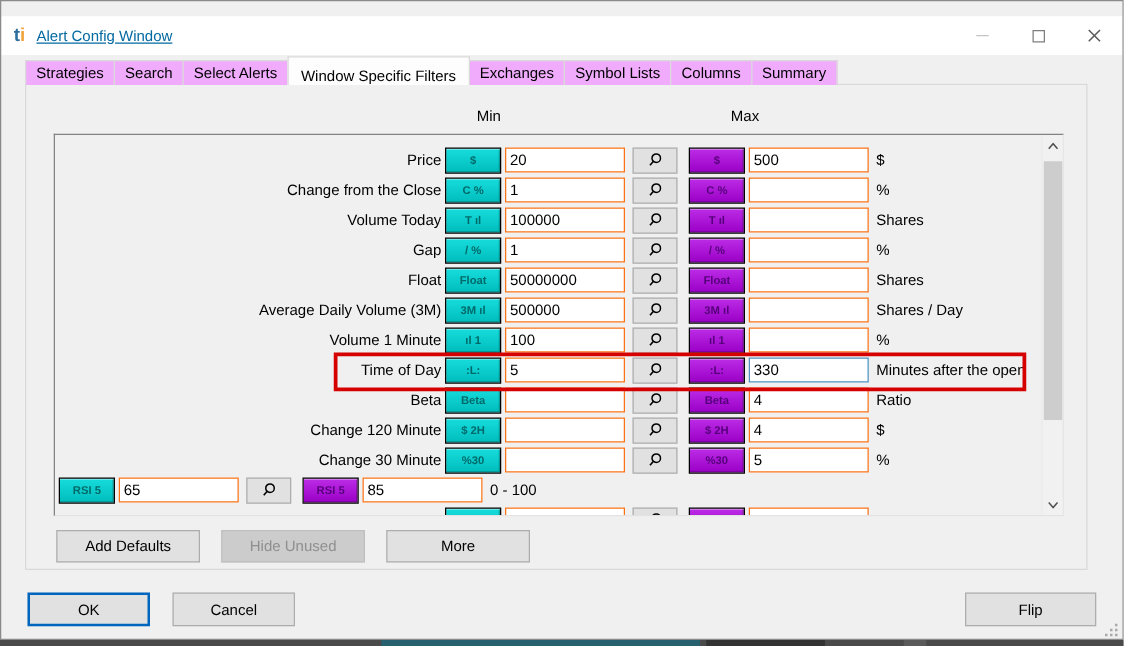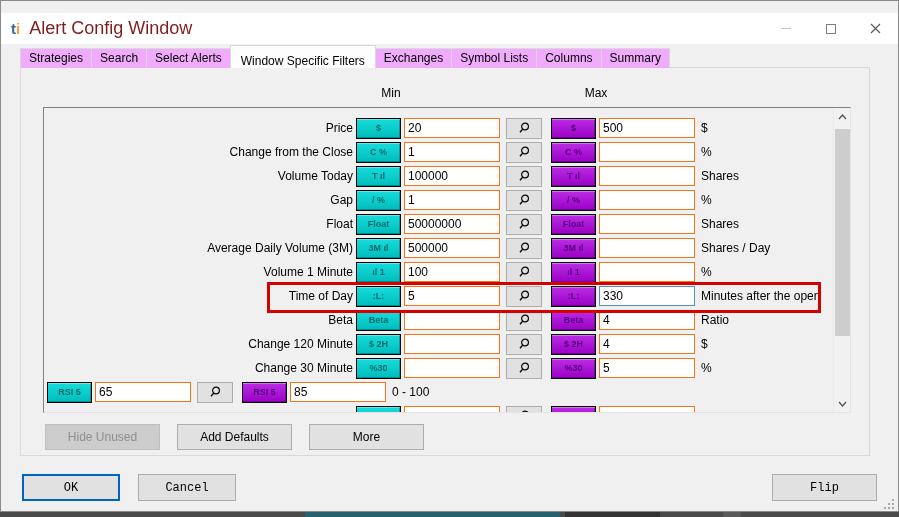--- a/index.html
+++ b/index.html
@@ -8,21 +8,21 @@
     position:relative; background:#F0F0F0; overflow:hidden;
     font-family:"Liberation Sans", sans-serif; font-size:12px; color:#000;
   }
   .window-border { position:absolute; left:0; top:0; right:0; bottom:5px; border:1px solid #8A8A8A; pointer-events:none; z-index:50; }
 
   
   .titlebar { position:absolute; left:1px; top:1px; width:897px; height:31px; background:#FFFFFF; display:flex; align-items:center;margin-top:12px; }
   .app-icon { margin-left:10px; font-weight:bold; font-size:15px; letter-spacing:0; }
   .app-icon .t { color:#2E6E9E; }
   .app-icon .i { color:#F2A33C; }
-  .title-text { margin-left:9px; color:#7f1d1d; font-size:18px; }
+  .title-text { margin-left:9px; color:#0369a1; font-size:12px;text-decoration:underline; }
   .caption-buttons { margin-left:auto; display:flex; height:31px; }
   .cap-btn { width:45px; height:31px; display:flex; align-items:center; justify-content:center; background:transparent; border:none; }
   .min-glyph { width:10px; height:1px; background:#C4C4C4; }
   .max-glyph { width:10px; height:10px; border:1px solid #7E7E7E; }
 
   
   .tab-bar { position:absolute; left:20px; top:45px; height:23px; display:flex; align-items:flex-end; z-index:3; }
   .tab { height:20px; padding:0 8px; line-height:19px; background:#f0abfc; border:1px solid #D9D9D9; border-bottom:none; margin-right:-1px; font-size:12px; white-space:nowrap; position:relative; }
   .tab.active { height:23px; line-height:22px; background:#FDFDFD; z-index:4; padding:4px 10px; }
 
@@ -60,21 +60,21 @@
 
   
   .highlight-box { position:absolute; left:267px; top:282px; width:554px; height:31px; border:3px solid #D50000; z-index:20; pointer-events:none; }
 
   
   .panel-btns { position:absolute; left:24px; top:356px; display:flex; gap:17px; }
   .btn { width:115px; height:26px; background:#E1E1E1; border:1px solid #ADADAD; font-family:"Liberation Sans",sans-serif; font-size:12px; display:flex; align-items:center; justify-content:center; cursor:pointer; }
   .btn.disabled { background:#CCCCCC; border-color:#BFBFBF; color:#8F8F8F; cursor:default; }
 
   
-  .dlg-btn { position:absolute; height:27px; background:#E1E1E1; border:1px solid #ADADAD; font-family:Liberation Mono, monospace; font-size:12px; display:flex; align-items:center; justify-content:center; cursor:pointer; z-index:5; }
+  .dlg-btn { position:absolute; height:27px; background:#E1E1E1; border:1px solid #ADADAD; font-family:Liberation Sans, sans-serif; font-size:12px; display:flex; align-items:center; justify-content:center; cursor:pointer; z-index:5; }
   .dlg-btn.ok { left:22px; top:474px; width:98px; border:2px solid #0065BD; }
   .dlg-btn.cancel { left:138px; top:474px; width:98px; }
   .dlg-btn.flip { left:772px; top:474px; width:105px; }
 
   
   .bottom-strip { position:absolute; left:0; bottom:0; width:899px; height:5px; background:#4A4A4A; z-index:60; }
   .strip-seg { position:absolute; top:0; height:5px; }
   .grip { position:absolute; right:5px; bottom:8px; width:10px; height:10px; z-index:55; }
   .grip span { position:absolute; width:2px; height:2px; background:#A9A9A9; }
 </style>
@@ -359,22 +359,22 @@
       <div class="sb-thumb"></div>
       <div class="sb-arrow down">
         <svg width="9" height="6" viewBox="0 0 9 6">
             <path d="M1 1 L4.5 5 L8 1" stroke="#505050" stroke-width="1.2" fill="none"></path>
           </svg>
       </div>
     </div>
   </div>
 
   <div class="panel-btns">
+    <button class="btn">Add Defaults</button>
     <button class="btn disabled">Hide Unused</button>
-    <button class="btn">Add Defaults</button>
     <button class="btn">More</button>
   </div>
 </div>
 
 <div class="highlight-box"></div>
 
 <button class="dlg-btn ok">OK</button>
 <button class="dlg-btn cancel">Cancel</button>
 <button class="dlg-btn flip">Flip</button>
 

